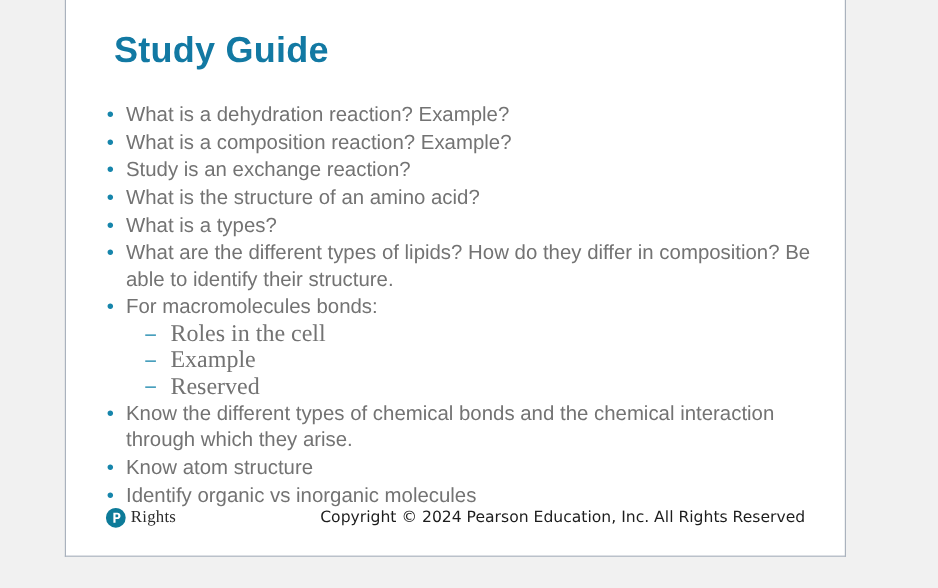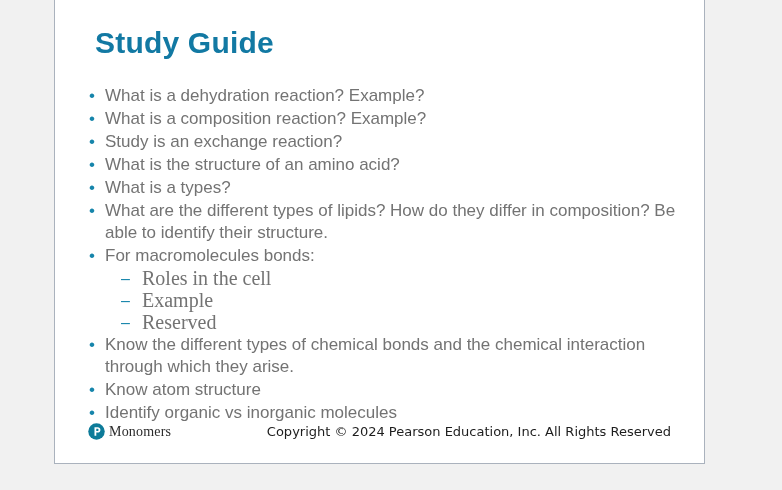--- a/index.html
+++ b/index.html
@@ -214,20 +214,20 @@
       </div>
 
     <div class="footer">
 
       <div class="logo">
         <svg class="logo-mark" viewBox="0 0 32 32">
           <circle cx="16" cy="16" r="15.5" fill="#0d7b99"></circle>
           <path d="M12.2 8.2h6.0c3.1 0 5.2 1.9 5.2 4.8 0 3.0-2.2 4.9-5.5 4.9h-2.3v6.0h-3.4V8.2z
                    M15.6 11.0v4.2h2.0c1.4 0 2.3-0.8 2.3-2.1 0-1.3-0.9-2.1-2.3-2.1h-2.0z" fill="#ffffff"></path>
         </svg>
-        <span class="logo-word">Monomers</span>
+        <span class="logo-word">Rights</span>
       </div>
 
       <div class="copyright">Copyright © 2024 Pearson Education, Inc. All Rights Reserved</div>
     </div>
 
   </div>
 </div>
 
 </body></html>

